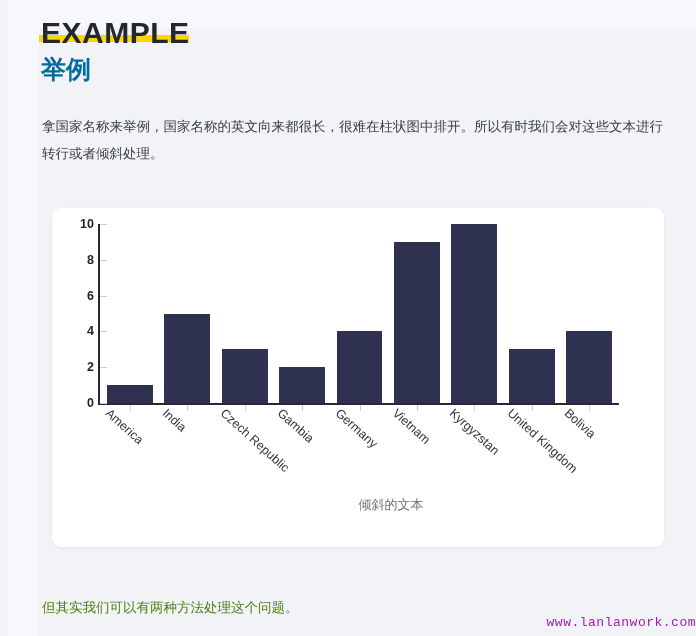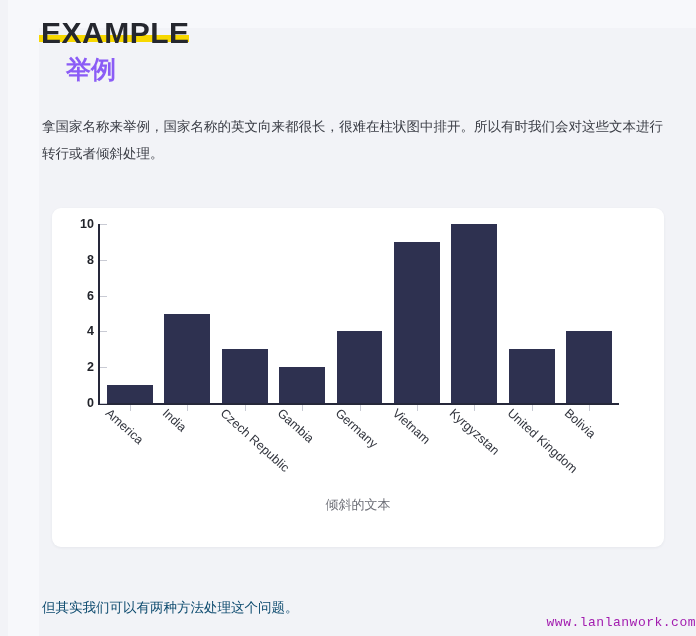--- a/index.html
+++ b/index.html
@@ -61,44 +61,43 @@
     top: 17px;
     width: 150px;
     height: 7px;
     background: #f7d800;
     z-index: 1;
   }
   .title-cn {
     margin-top: 7px;
     font-size: 25px;
     font-weight: bold;
-    color: #8b5cf6;
+    color: #0369a1;
     line-height: 1.15;
     font-family: "Liberation Sans", "DejaVu Sans", sans-serif;
-    margin-left: 25px;
   }
 
   
   .para-intro {
     position: absolute;
     left: 34px;
     top: 113px;
     width: 625px;
     font-size: 13.5px;
     line-height: 2.0;
     color: #3a3d45;
   }
   .para-outro {
     position: absolute;
     left: 34px;
     top: 597px;
     width: 560px;
     font-size: 13.5px;
     line-height: 1.6;
-    color: #0c4a6e;
+    color: #4d7c0f;
   }
 
   
   .chart-card {
     position: absolute;
     left: 44px;
     top: 208px;
     width: 612px;
     height: 339px;
     background: #ffffff;
@@ -203,20 +202,21 @@
   }
 
   .x-axis-title {
     position: absolute;
     left: 0;
     top: 288px;
     width: 612px;
     text-align: center;
     font-size: 13px;
     color: #6d6f77;
+    padding-left: 33px;
   }
 
   
   .watermark {
     position: absolute;
     right: 8px;
     bottom: 6px;
     font-family: "Liberation Mono", "DejaVu Sans Mono", monospace;
     font-size: 13px;
     color: #a21caf;

